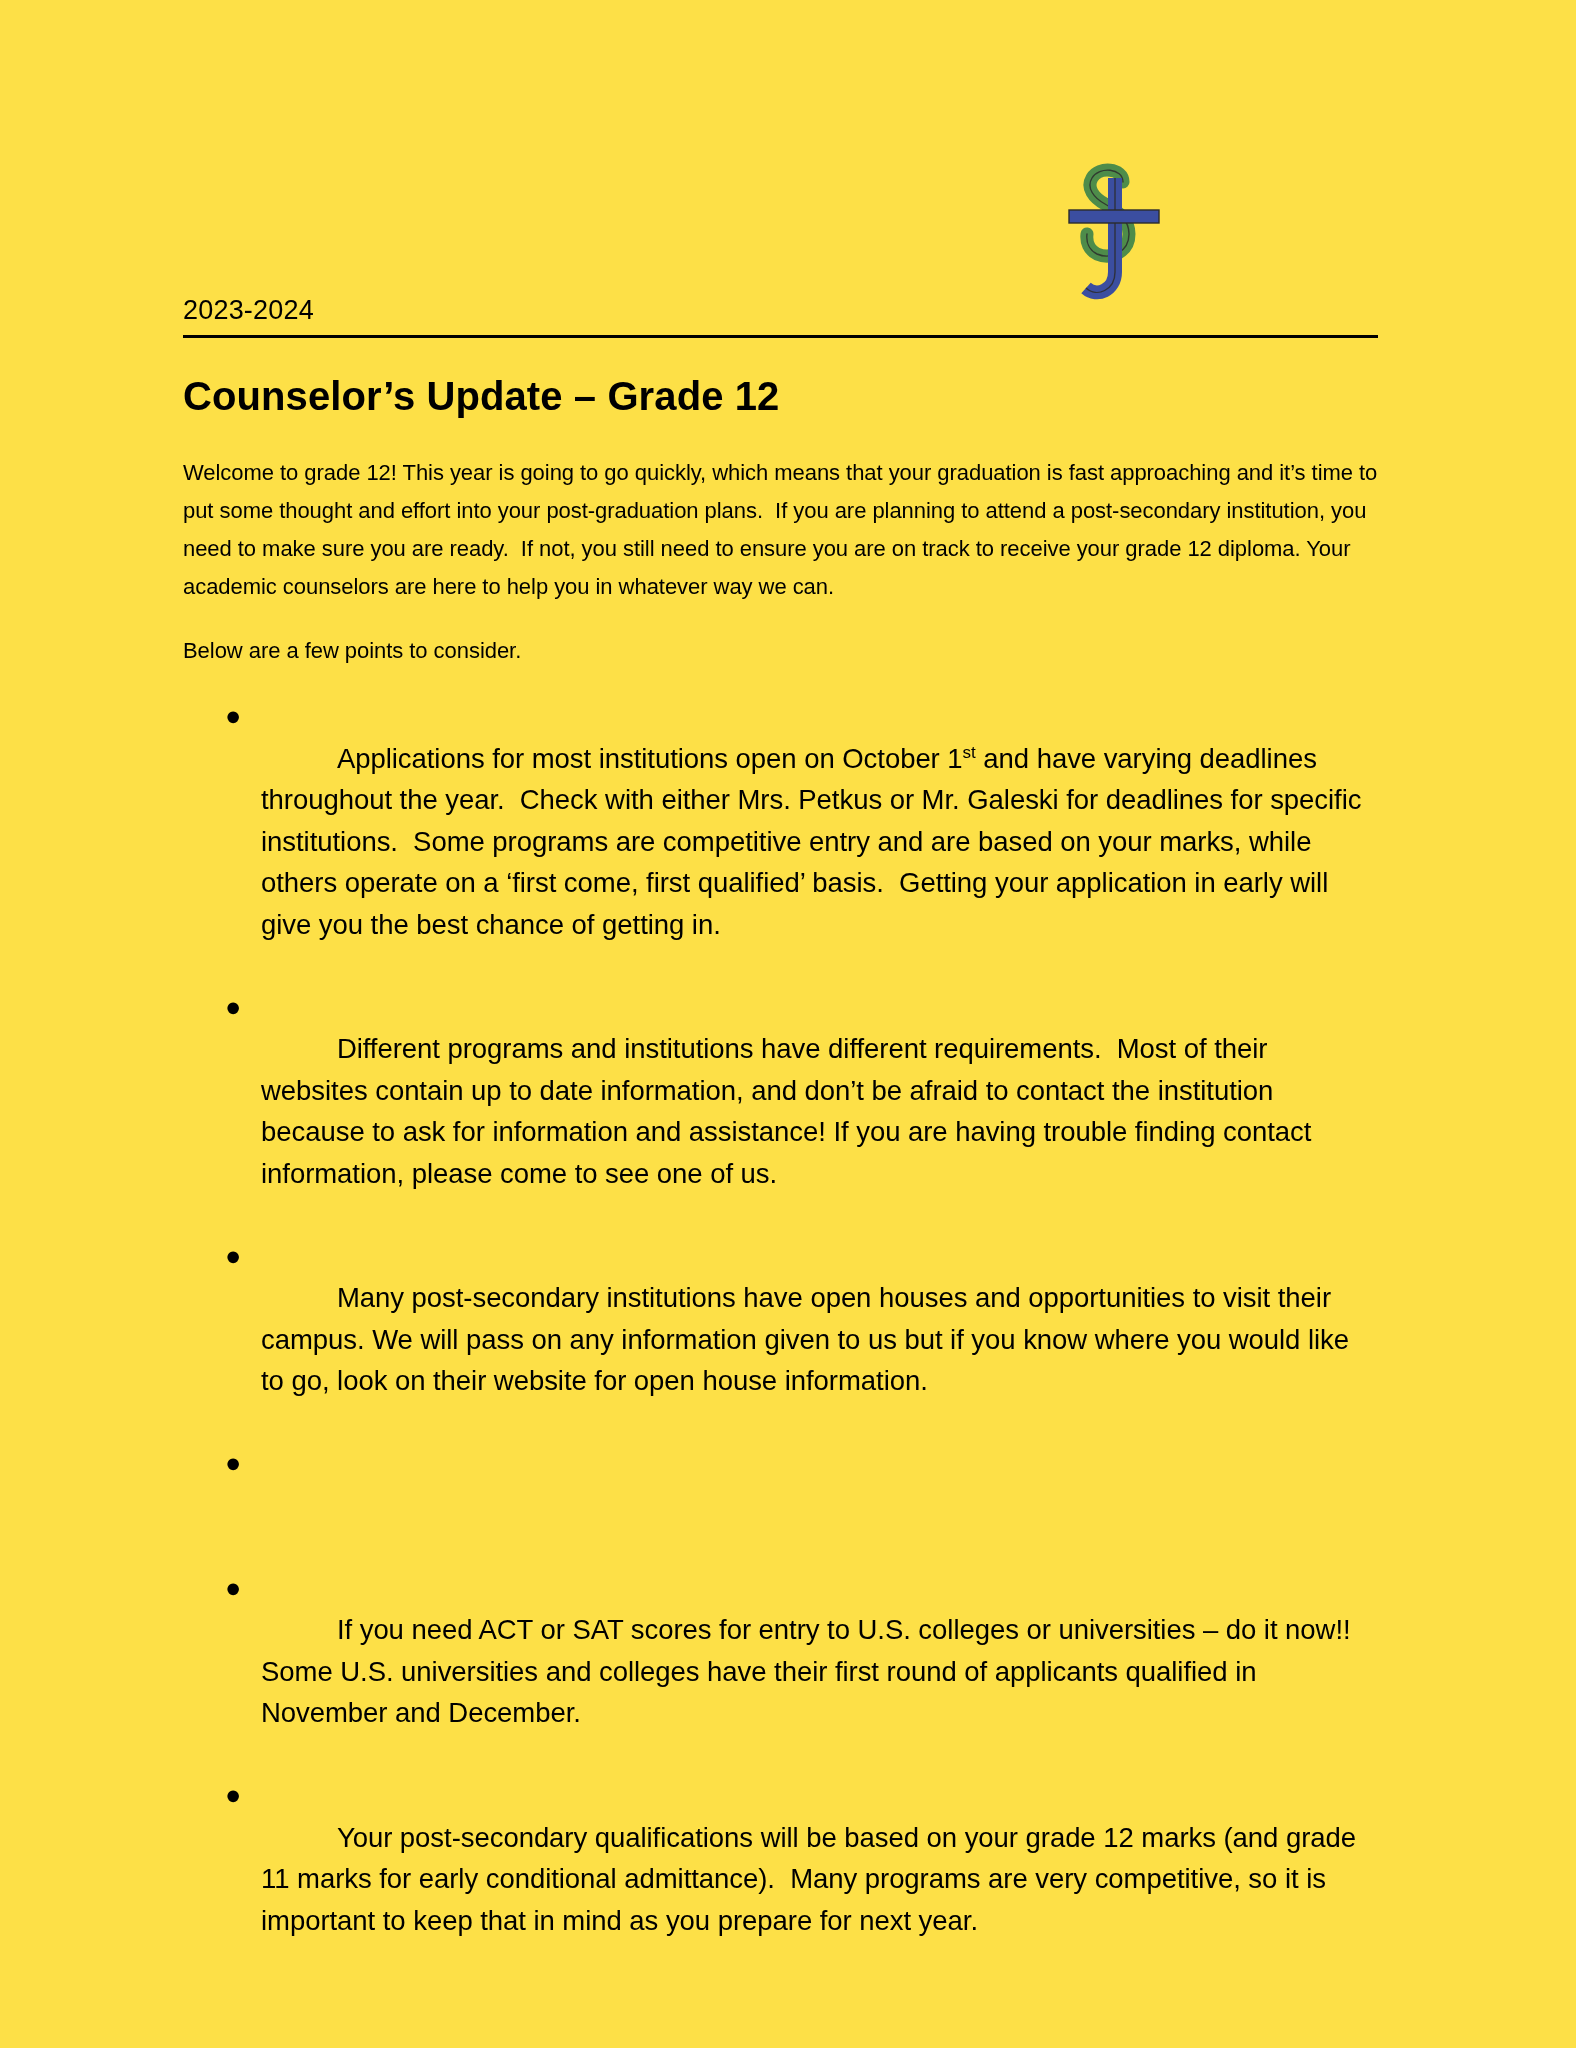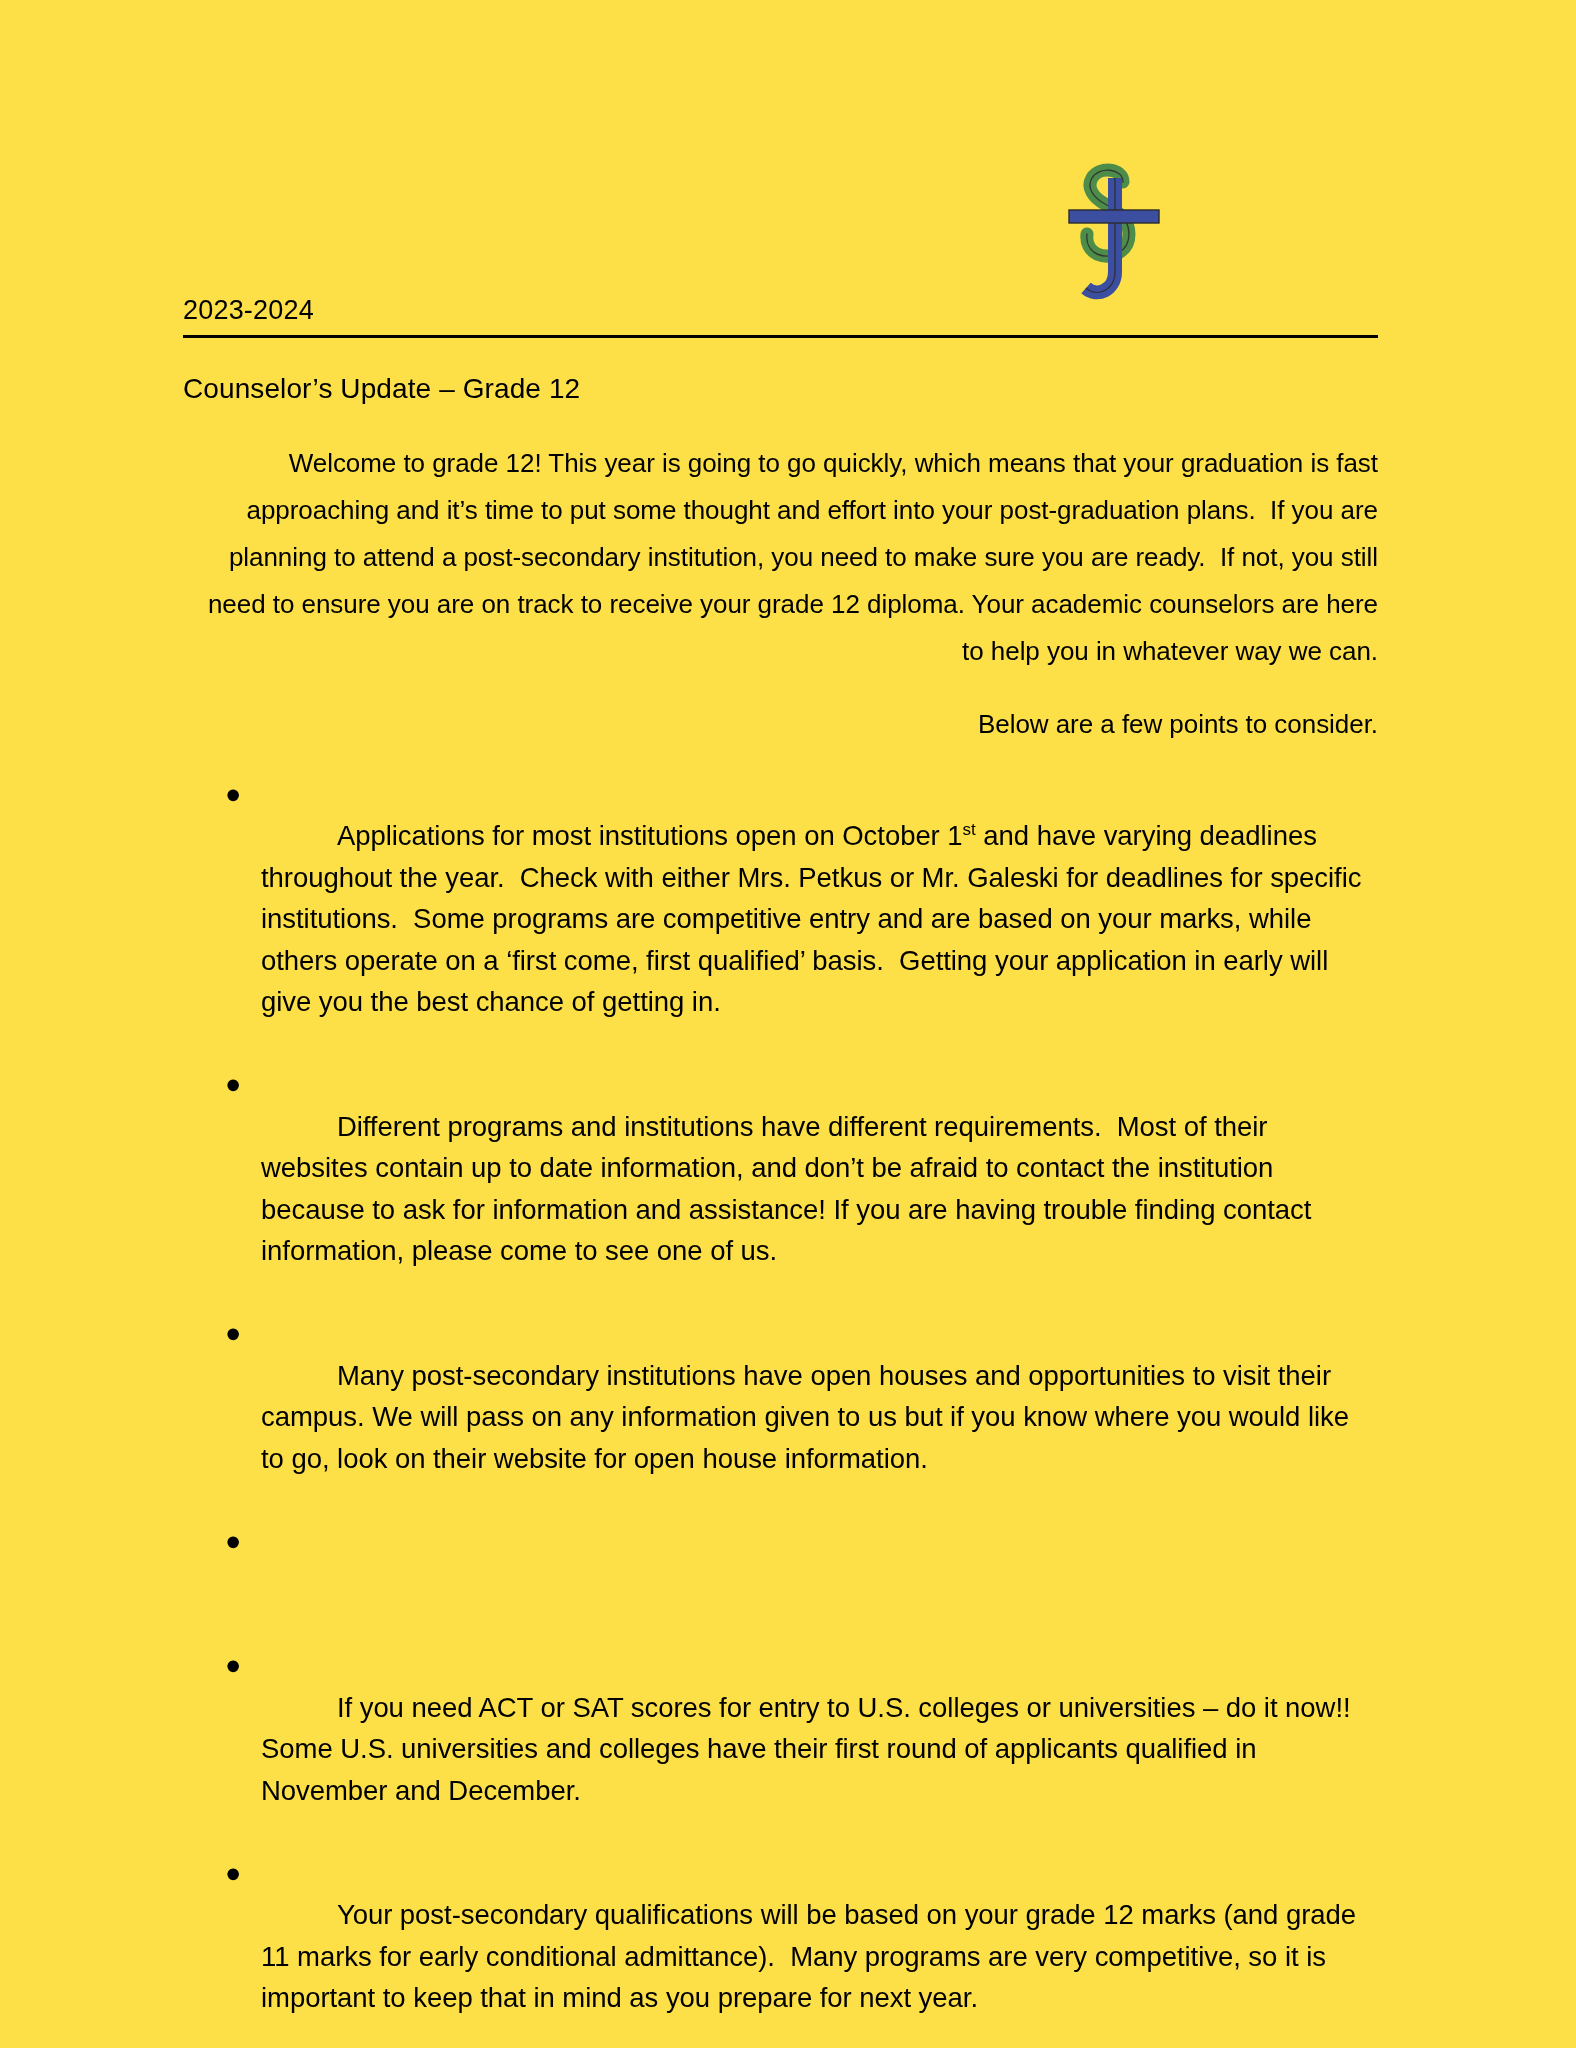--- a/index.html
+++ b/index.html
@@ -66,32 +66,32 @@
   }
 
   
   .body-area {
     position: absolute;
     left: 0;
     top: 372px;
     width: 1195px;
   }
   h1.doc-title {
-    font-size: 28px;
-    font-weight: normal;
+    font-size: 40px;
+    font-weight: bold;
     margin: 0 0 34px 0;
     letter-spacing: 0.1px;
     line-height: 1.2;
   }
   p.para {
-    font-size: 26px;
-    line-height: 47px;
+    font-size: 22px;
+    line-height: 38px;
     margin: 0 0 26px 0;
     letter-spacing: -0.05px;
-    text-align: right;
+    text-align: left;
     white-space: pre-wrap;
   }
   ul.points {
     list-style: none;
     margin: 6px 0 0 0;
     padding: 0;
   }
   ul.points > li {
     position: relative;
     font-size: 27.5px;

